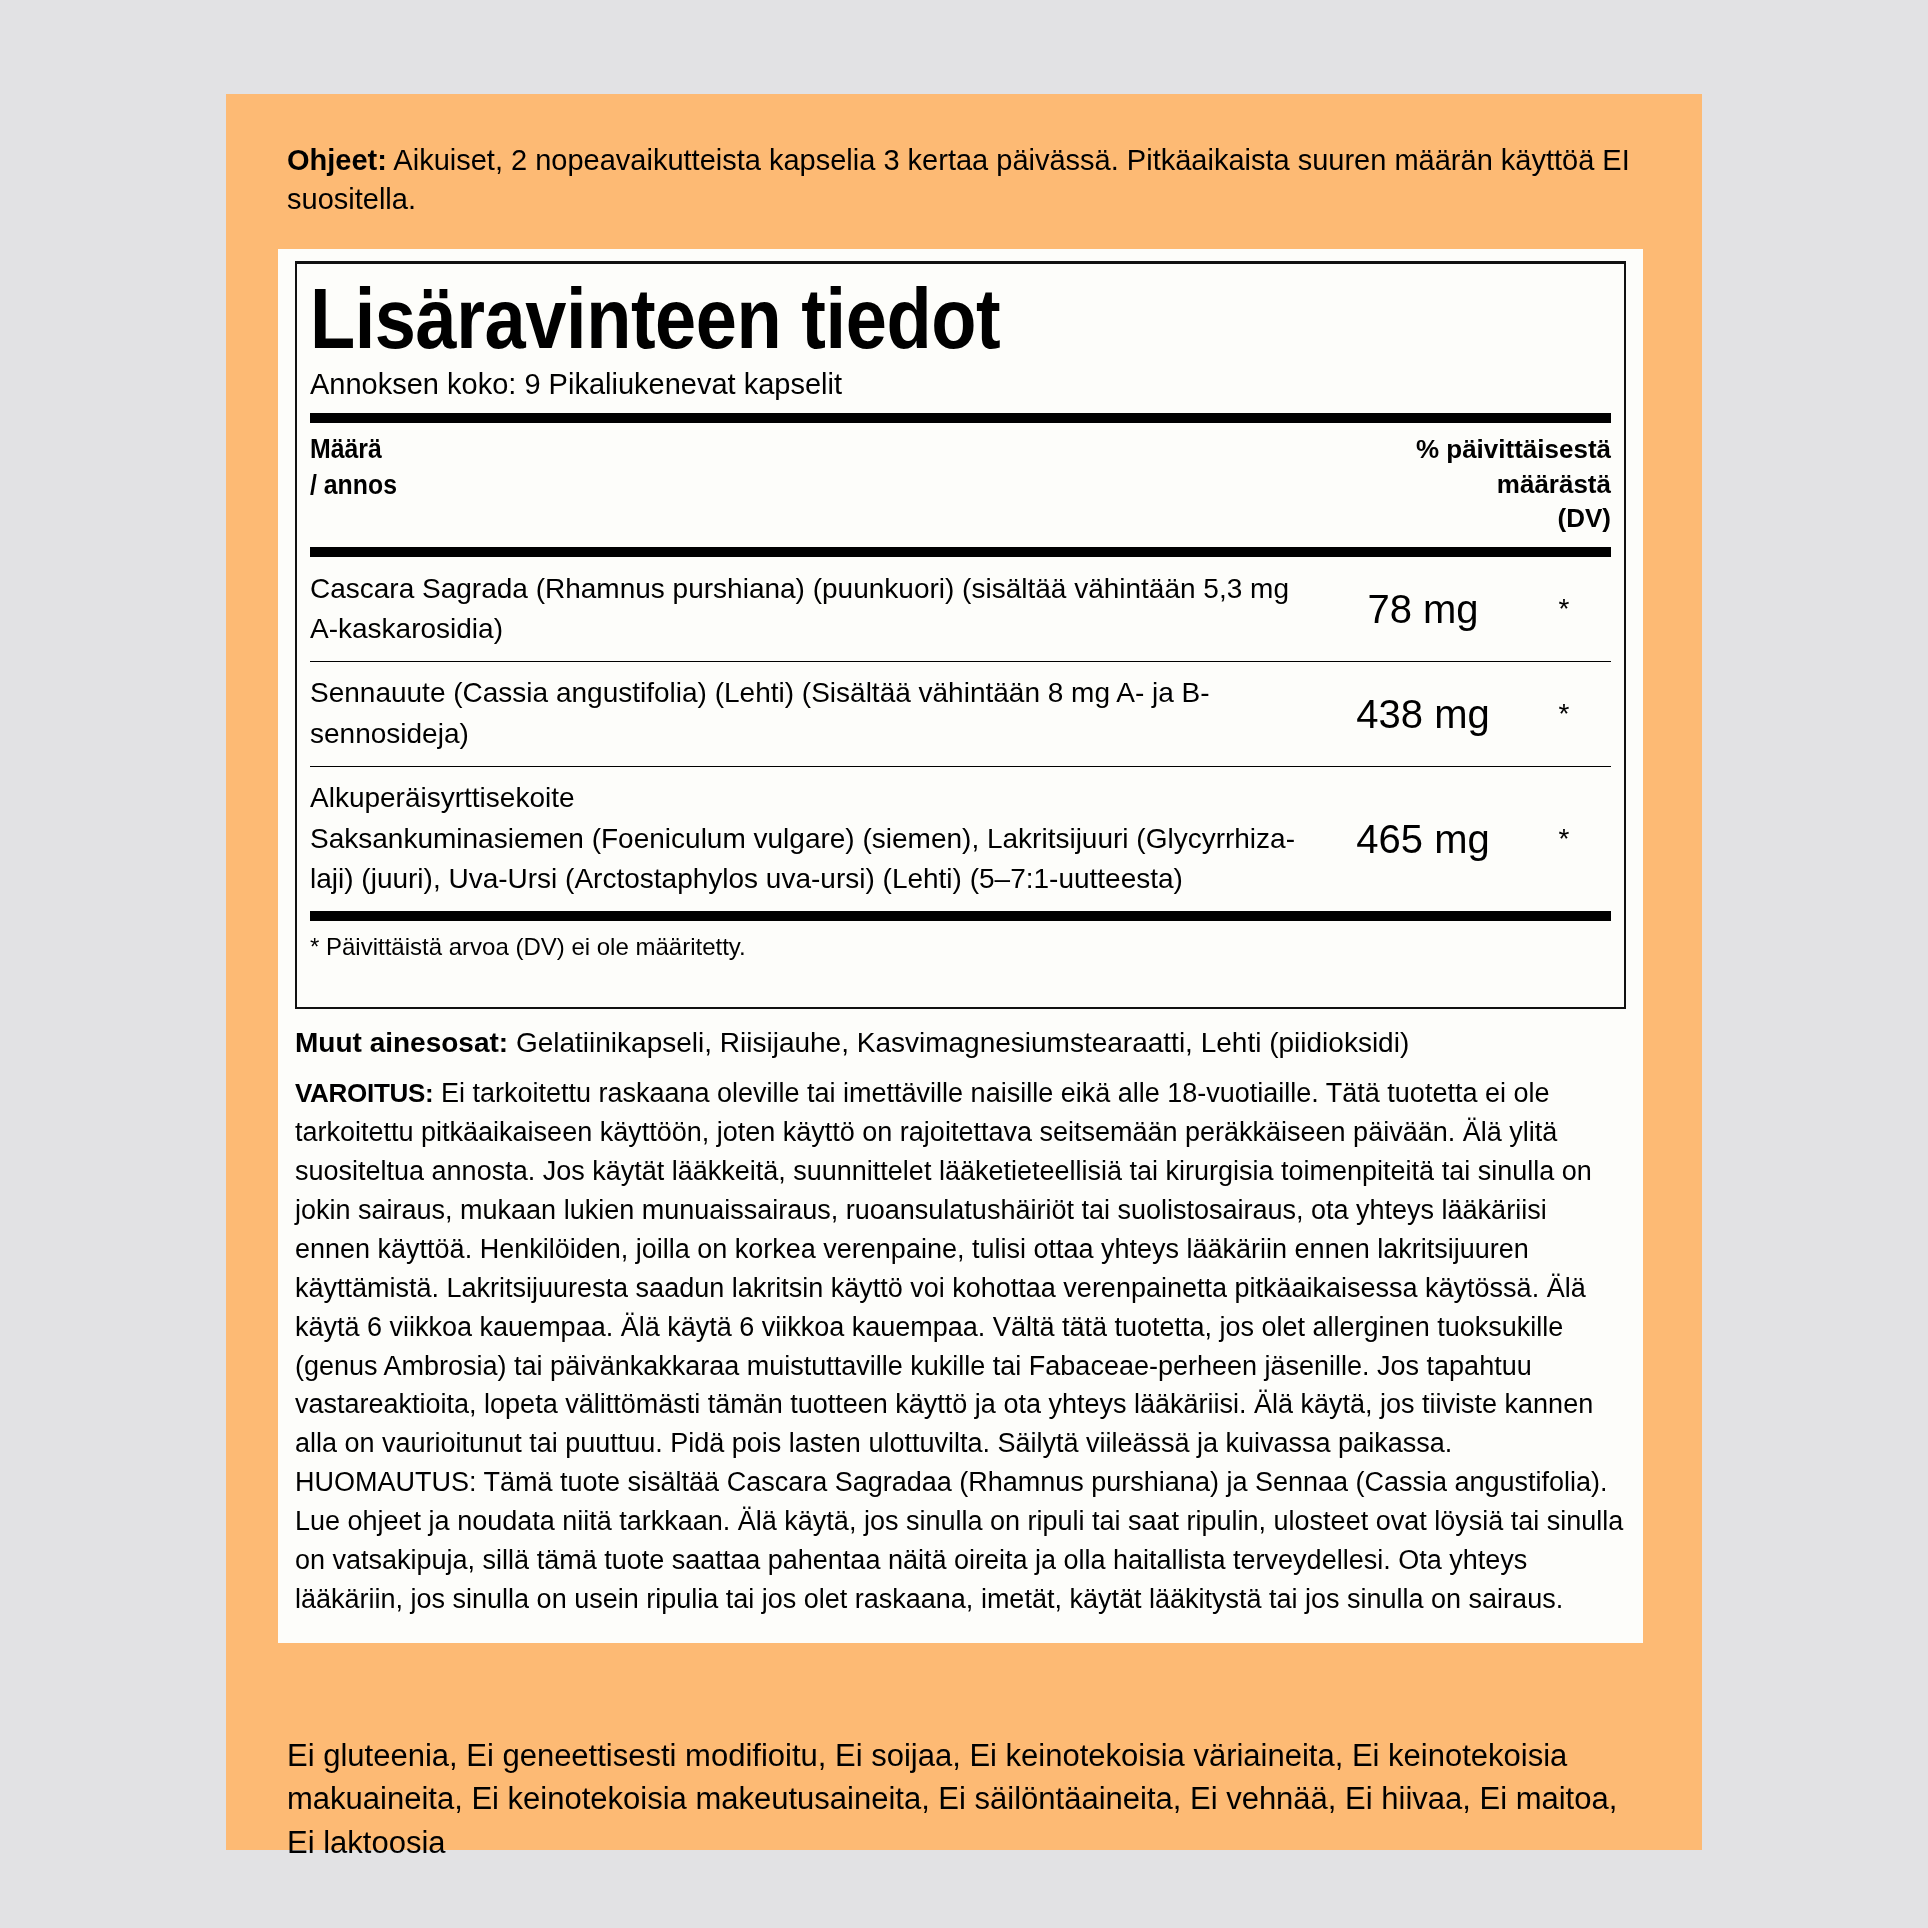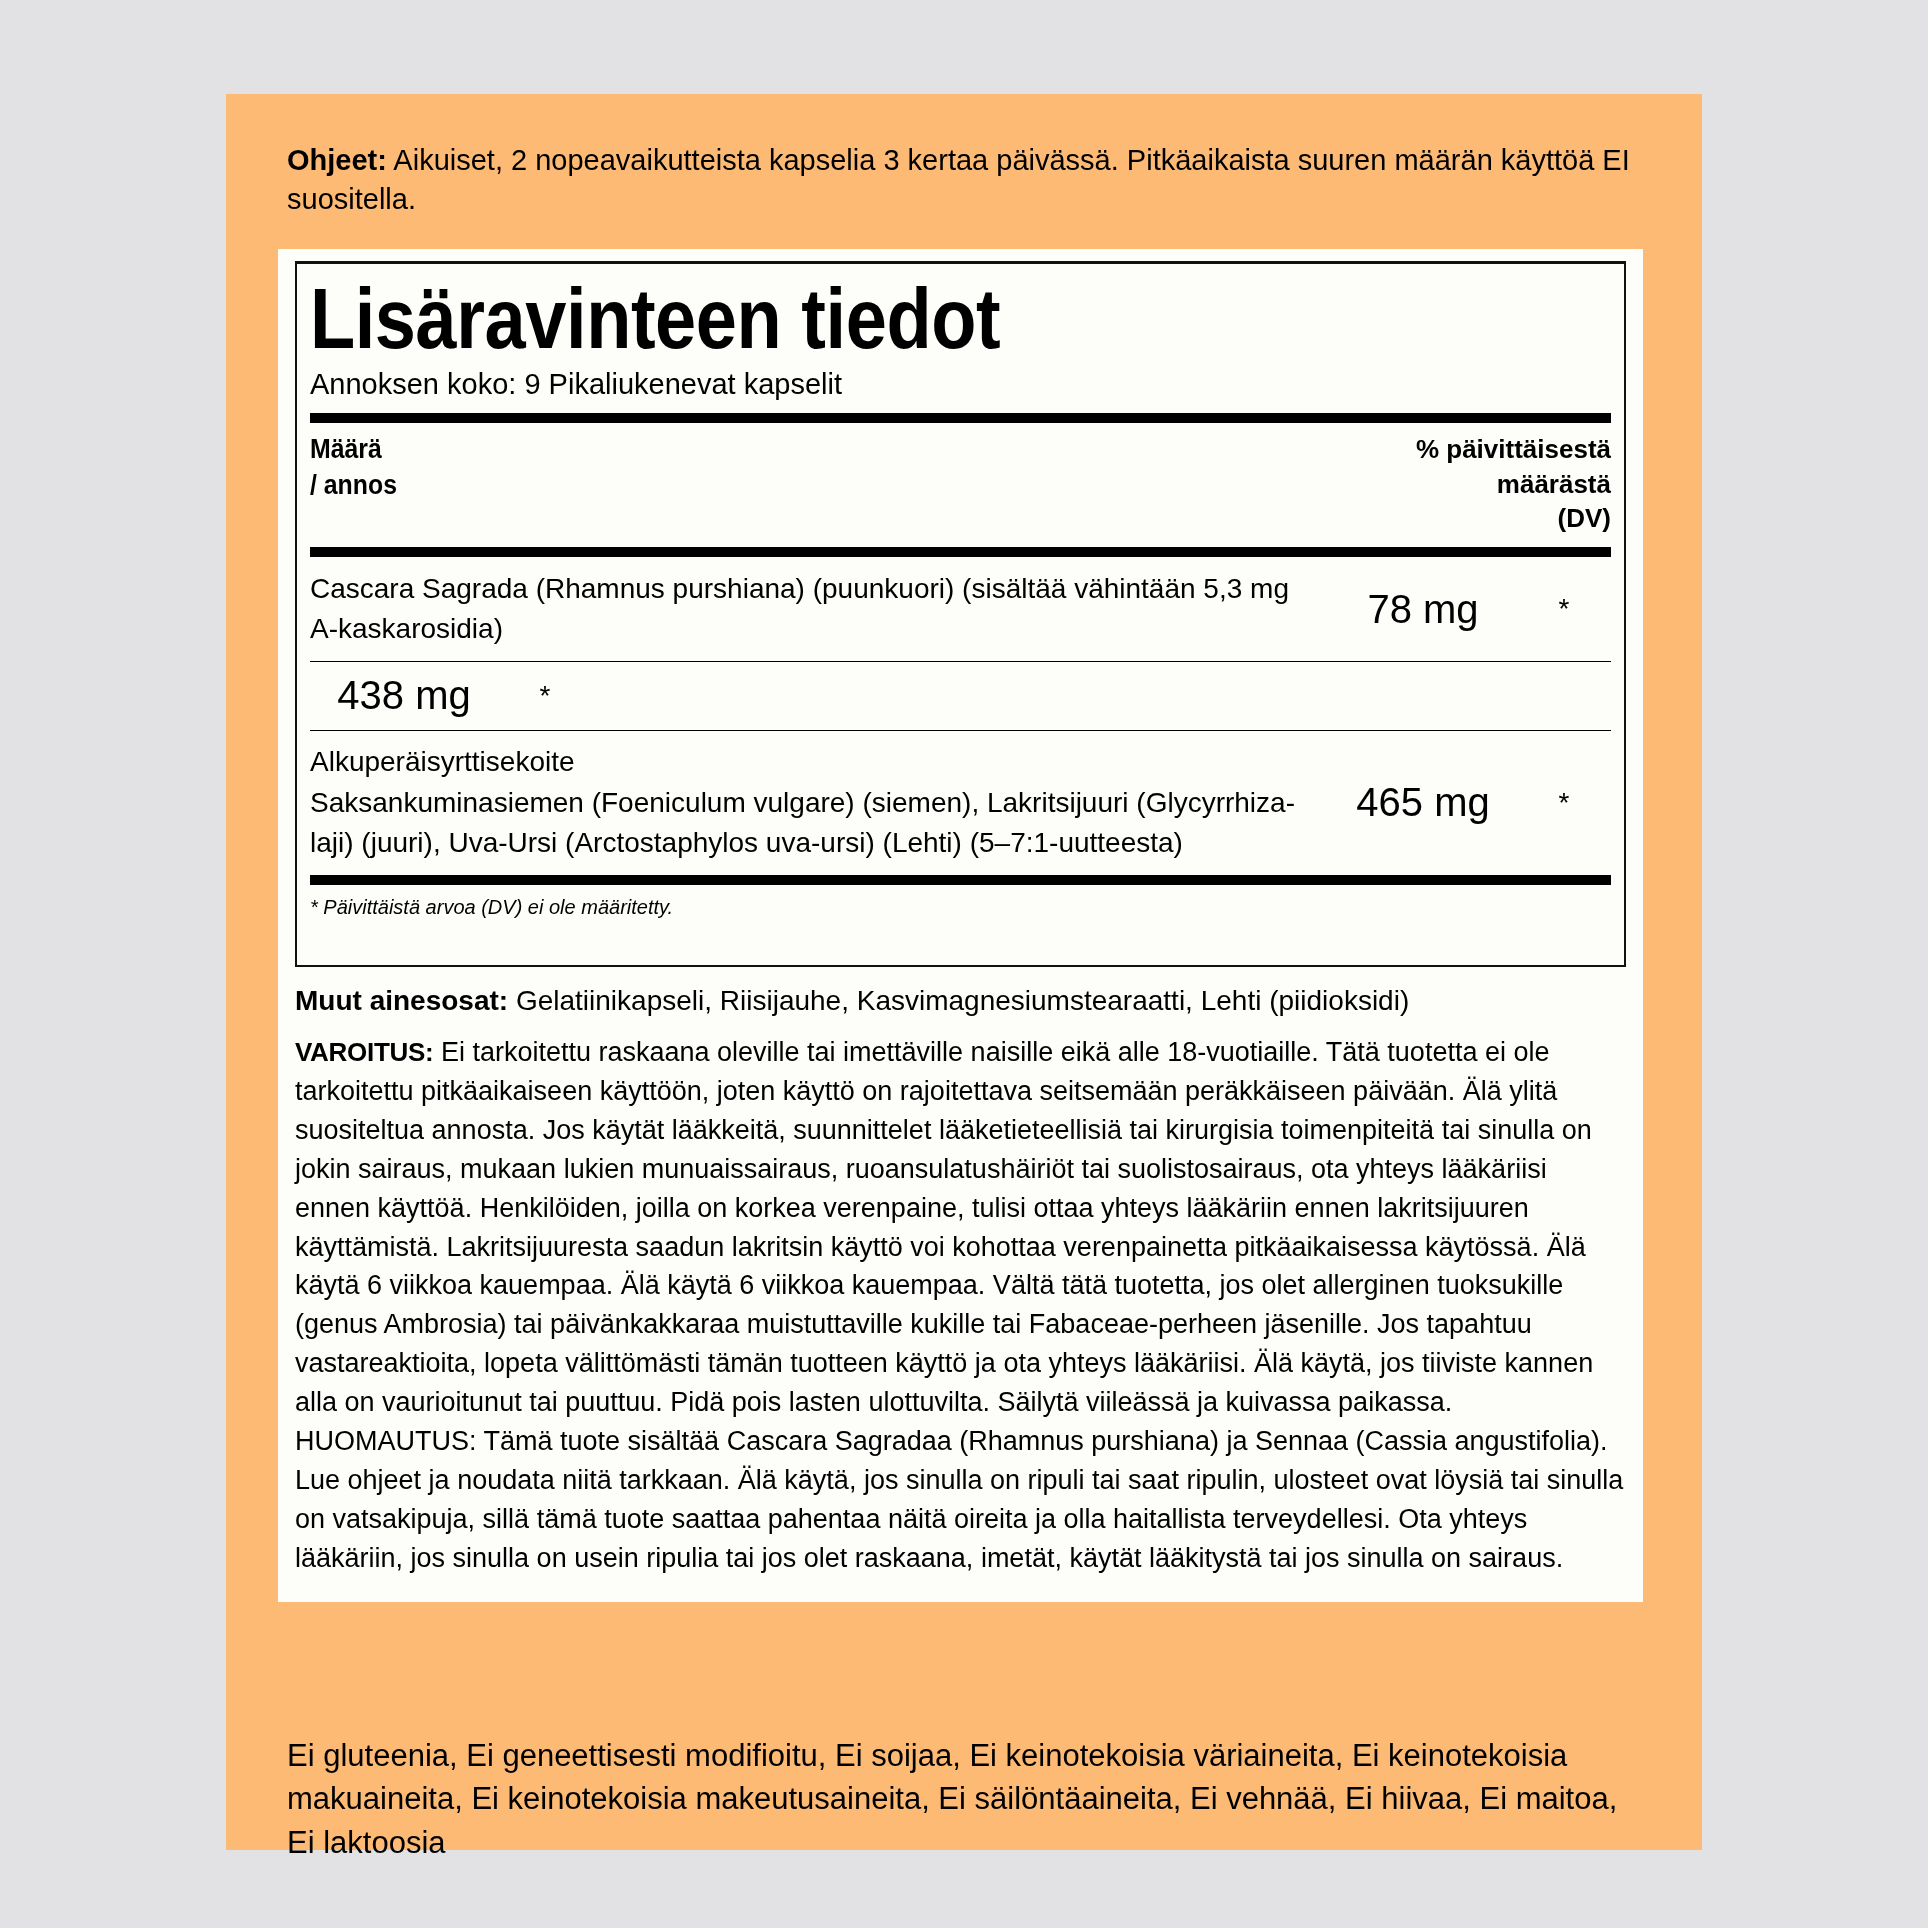--- a/index.html
+++ b/index.html
@@ -115,23 +115,22 @@
     text-align: center;
     font-size: 40px;
   }
   .n-dv {
     flex: 0 0 94px;
     text-align: center;
     font-size: 28px;
   }
 
   .footnote {
-    font-size: 20px;
+    font-size: 24px;
     padding: 11.3px 0 21px 0;
-    font-style: italic;
   }
 
   
   #lower {
     padding: 15px 17px 24.5px 17px;
     box-sizing: border-box;
   }
   .other-ing {
     font-size: 28px;
     line-height: 1.35;
@@ -190,20 +189,21 @@
       <div class="rule-thick2"></div>
 
       <div class="nrow">
         <div class="n-name">Cascara Sagrada (Rhamnus purshiana) (puunkuori) (sisältää vähintään 5,3 mg A-kaskarosidia)</div>
         <div class="n-amt">78 mg</div>
         <div class="n-dv">*</div>
       </div>
       <div class="rule-hair"></div>
 
       <div class="nrow">
+        <div class="n-name">Sennauute (Cassia angustifolia) (Lehti) (Sisältää vähintään 8 mg A- ja B-sennosideja)</div>
         <div class="n-amt">438 mg</div>
         <div class="n-dv">*</div>
       </div>
       <div class="rule-hair"></div>
 
       <div class="nrow">
         <div class="n-name" style="white-space:pre-line;">Alkuperäisyrttisekoite
 Saksankuminasiemen (Foeniculum vulgare) (siemen), Lakritsijuuri (Glycyrrhiza-laji) (juuri), Uva-Ursi (Arctostaphylos uva-ursi) (Lehti) (5–7:1-uutteesta)</div>
         <div class="n-amt">465 mg</div>
         <div class="n-dv">*</div>

